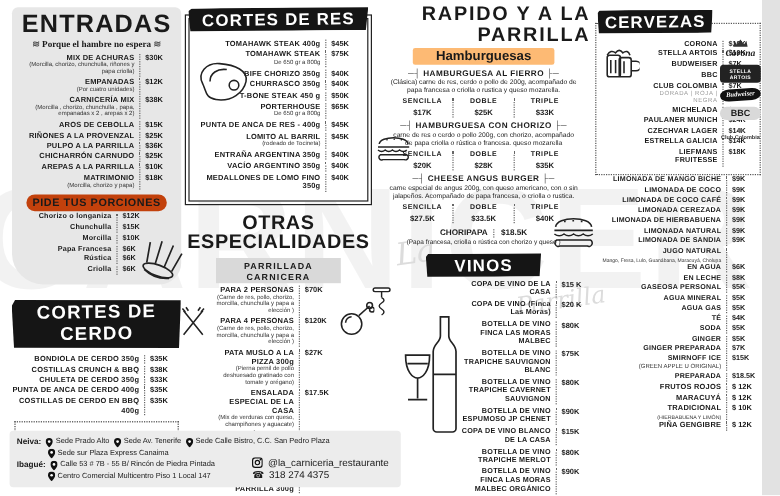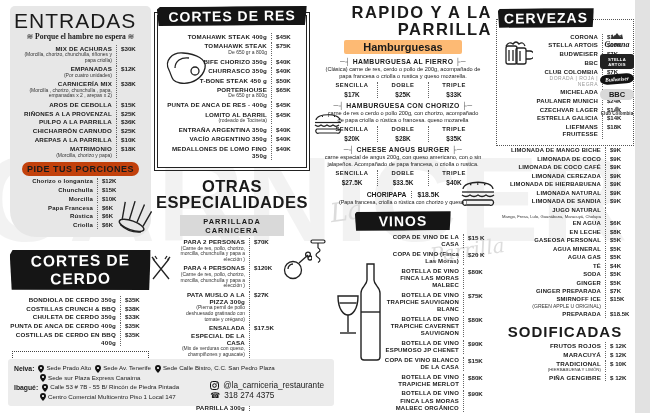--- a/index.html
+++ b/index.html
@@ -12,21 +12,21 @@
   .wm1{left:330px;top:196px;font-size:26px;transform:rotate(-8deg)}
   .wm2{left:430px;top:238px;font-size:20px;transform:rotate(-8deg)}
   .col{position:absolute;z-index:1}
   .c1{left:10px;top:6px;width:141px}
   .c2{left:154px;top:6px;width:156px}
   .c3{left:314px;top:4px;width:178px}
   .c4{left:496px;top:8px;width:138px}
   .logos{position:absolute;left:600px;top:32px;width:34px;z-index:1}
 
   .panel{background:#e7e7e7;border-radius:5px 5px 18px 26px;padding:4px 4px 6px;position:relative}
-  .big-title{font-size:21px;font-weight:normal;letter-spacing:1px;line-height:1}
+  .big-title{font-size:21px;font-weight:bold;text-align:center;letter-spacing:1px;line-height:1}
   .sub{font-size:7.6px;font-family:"Liberation Serif",serif;text-align:center;margin:1px 0 4px;font-weight:bold}
   .sub::before{content:"≋ ";color:#555}.sub::after{content:" ≋";color:#555}
 
   .r{display:flex;margin:1.5px 0}
   .n{flex:1;text-align:right;padding-right:4px}
   .nm{font-size:6.2px;font-weight:bold;display:block;line-height:1.2;letter-spacing:.2px}
   .ds{font-size:5px;color:#333;display:block;line-height:1.15}
   .p{width:26px;border-left:1px dotted #666;padding-left:4px;font-size:6.2px;font-weight:bold}
 
   .white-band{background:#c2410c;border-radius:7px;text-align:center;font-weight:bold;font-size:9px;
@@ -827,21 +827,20 @@
           </div>
         <div class="r">
             <div class="n">
               <span class="nm">PREPARADA</span>
             </div>
             <div class="p">$18.5K</div>
           </div>
       </div>
     </div>
 
-    <div class="sodi-title">SODIFICADAS</div>
     <div class="sodi">
       <div class="r">
           <div class="n">
             <span class="nm">FRUTOS ROJOS</span>
           </div>
           <div class="p">$ 12K</div>
         </div>
       <div class="r">
           <div class="n">
             <span class="nm">MARACUYÁ</span>

